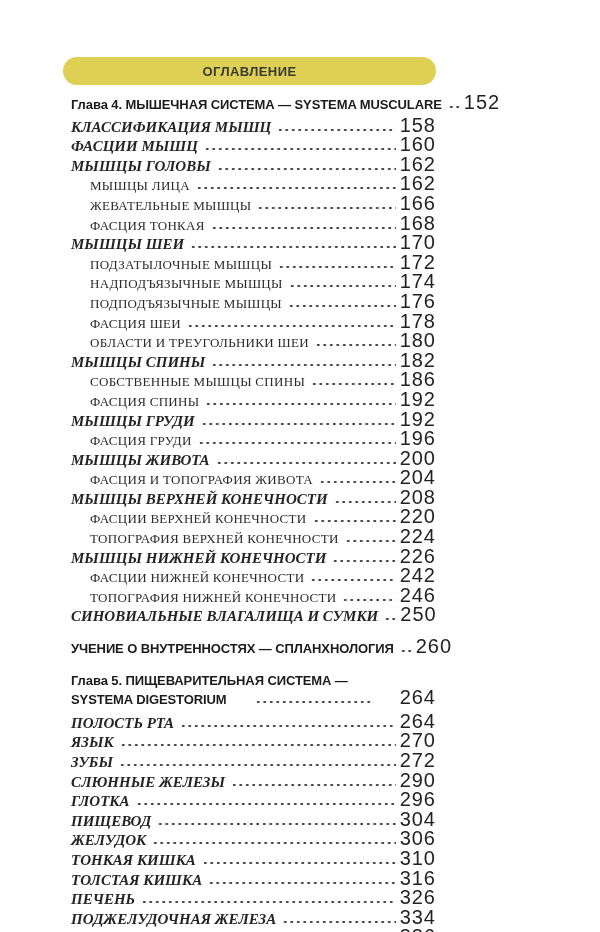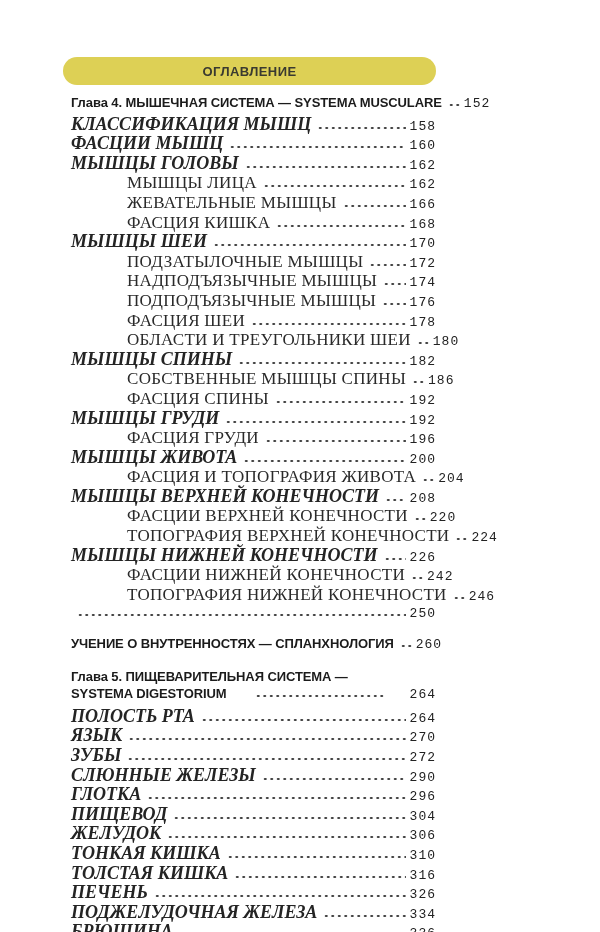--- a/index.html
+++ b/index.html
@@ -52,47 +52,46 @@
   }
   .chapter.first { margin-bottom: 3px; }
   .part { margin-top: 12px; margin-bottom: 14px; }
   .chapter.wrap-first { margin-bottom: 0; }
   .chapter.wrap-second { margin-bottom: 4px; gap: 22px; }
   
   .l1 .toc-label {
     font-family: "Liberation Serif", serif;
     font-weight: 700;
     font-style: italic;
-    font-size: 18px;
+    font-size: 15px;
     color: #242424;
   }
   
   .l2 { padding-left: 27px; }
   .l2 .toc-label {
     font-family: "Liberation Serif", serif;
-    font-size: 17px;
+    font-size: 13px;
     letter-spacing: 0.3px;
     color: #2a2a2a;
-    margin-left: 37px;
   }
   
   .toc-dots {
     flex: 1 1 auto;
     min-width: 12px;
     height: 4px;
     margin: 0 4px 0 6px;
     background-image: radial-gradient(circle, #3b3b3b 1px, rgba(0,0,0,0) 1.3px);
     background-size: 6.5px 4px;
     background-position: left 70%;
     background-repeat: repeat-x;
   }
   
   .toc-page {
-    font-family: Liberation Mono, monospace;
-    font-size: 13px;
+    font-family: Liberation Sans, sans-serif;
+    font-size: 20px;
     letter-spacing: 1px;
     color: #222222;
     white-space: nowrap;
     text-align: right;
   }
   
   .footer-page {
     margin-top: 12px;
     font-family: "Liberation Sans", sans-serif;
     font-weight: 700;
@@ -140,21 +139,21 @@
     <span class="toc-page">162</span>
   </div>
 
   <div class="toc-row l2">
     <span class="toc-label">ЖЕВАТЕЛЬНЫЕ МЫШЦЫ</span>
     <span class="toc-dots"></span>
     <span class="toc-page">166</span>
   </div>
 
   <div class="toc-row l2">
-    <span class="toc-label">ФАСЦИЯ КИШКА</span>
+    <span class="toc-label">ФАСЦИЯ ТОНКАЯ</span>
     <span class="toc-dots"></span>
     <span class="toc-page">168</span>
   </div>
 
   <div class="toc-row l1">
     <span class="toc-label">МЫШЦЫ ШЕИ</span>
     <span class="toc-dots"></span>
     <span class="toc-page">170</span>
   </div>
 
@@ -261,20 +260,21 @@
     <span class="toc-page">242</span>
   </div>
 
   <div class="toc-row l2">
     <span class="toc-label">ТОПОГРАФИЯ НИЖНЕЙ КОНЕЧНОСТИ</span>
     <span class="toc-dots"></span>
     <span class="toc-page">246</span>
   </div>
 
   <div class="toc-row l1">
+    <span class="toc-label">СИНОВИАЛЬНЫЕ ВЛАГАЛИЩА И СУМКИ</span>
     <span class="toc-dots"></span>
     <span class="toc-page">250</span>
   </div>
 
   <div class="toc-row part">
     <span class="toc-label">УЧЕНИЕ О ВНУТРЕННОСТЯХ — СПЛАНХНОЛОГИЯ</span>
     <span class="toc-dots"></span>
     <span class="toc-page">260</span>
   </div>
 

